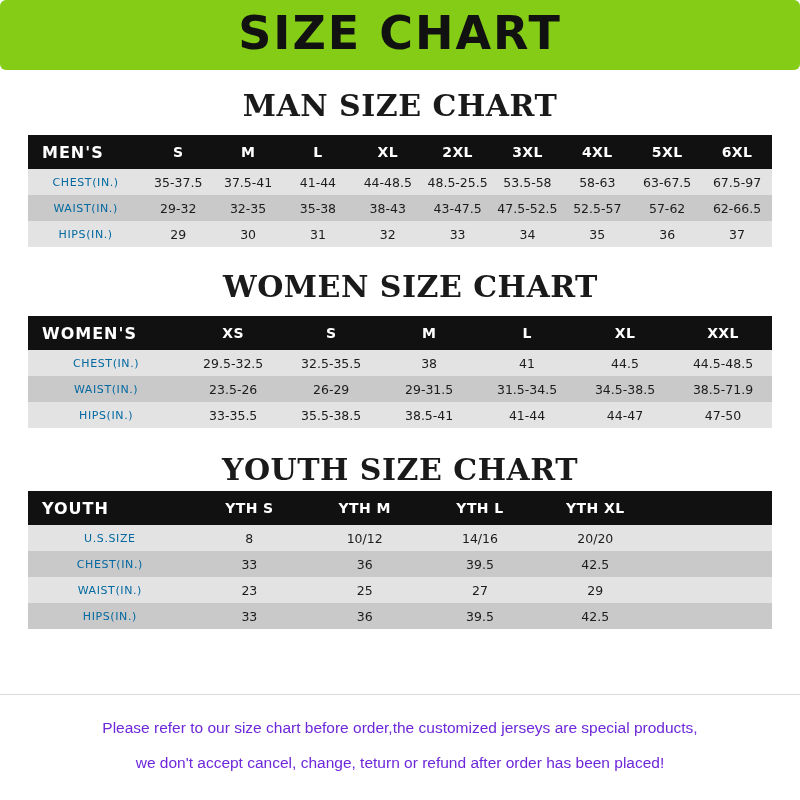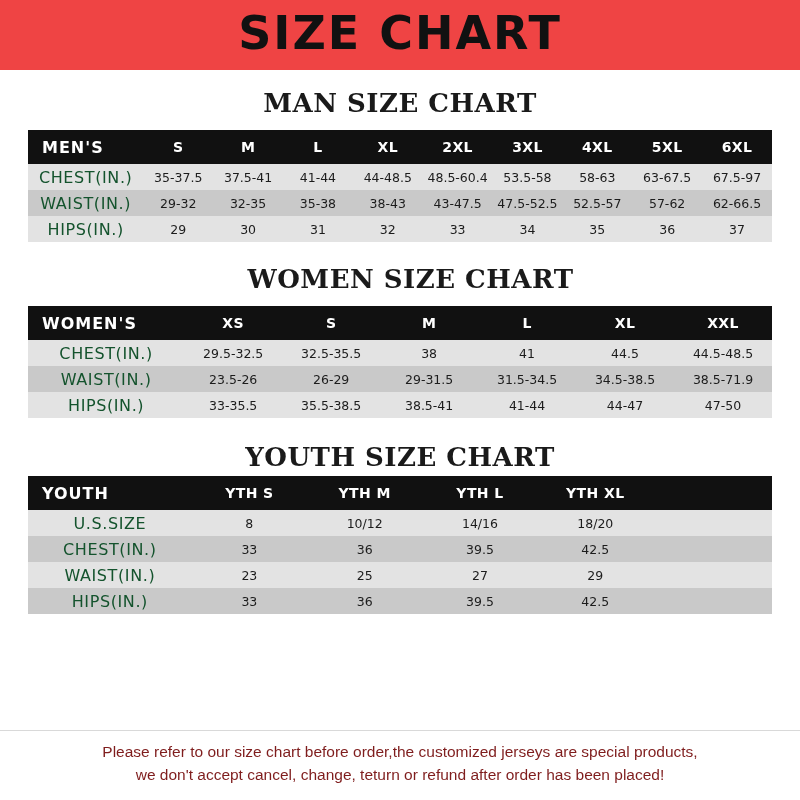--- a/index.html
+++ b/index.html
@@ -17,41 +17,42 @@
     position: relative;
     width: 800px;
     height: 800px;
     box-sizing: border-box;
     display: flex;
     flex-direction: column;
   }
   
   .banner {
     height: 70px;
-    background: #ef4444;
+    background: #84cc16;
     display: flex;
     align-items: center;
     justify-content: center;
     flex: 0 0 auto;
+    border-radius: 6px;
   }
   .banner-title {
     font-family: "DejaVu Sans", sans-serif;
     font-weight: bold;
     font-size: 46px;
     letter-spacing: 2px;
     color: #111111;
     line-height: 1;
     padding-bottom: 4px;
   }
   
   .section-title {
     text-align: center;
     font-family: "DejaVu Serif", serif;
     font-weight: bold;
-    font-size: 26px;
+    font-size: 30px;
     color: #1a1a1a;
     letter-spacing: 0.5px;
     margin: 0;
   }
   .sec-man-title { margin-top: 18px; margin-bottom: 12px; }
   .sec-women-title { margin-top: 22px; margin-bottom: 12px; padding-left: 21px; }
   .sec-youth-title { margin-top: 24px; margin-bottom: 4px; }
 
   
   .chart-wrap {
@@ -85,44 +86,44 @@
   table.size-table thead th.rowhead {
     text-align: left;
     padding-left: 14px;
     font-size: 16px;
     letter-spacing: 1px;
   }
   
   table.size-table tbody tr.band-light td { background: #e3e3e3; }
   table.size-table tbody tr.band-dark td  { background: #c9c9c9; }
   table.size-table tbody td.rowlabel {
-    font-size: 16px;
+    font-size: 11px;
     letter-spacing: 0.6px;
-    color: #14532d;
+    color: #0369a1;
   }
 
   
   .man-table col.c0 { width: 15.5%; }
   .women-table col.c0 { width: 21%; }
   .youth-table col.c0 { width: 22%; }
   .youth-table col.pad { width: 16%; }
 
   
   .note {
     margin-top: auto;
     padding: 10px 24px 14px 24px;
     border-top: 1px solid #d9d9d9;
     text-align: center;
   }
   .note p {
-    margin: 0;
+    margin: 12px;
     font-family: "Liberation Sans", sans-serif;
     font-size: 15.5px;
     line-height: 1.45;
-    color: #7f1d1d;
+    color: #6d28d9;
   }
 </style>
 </head>
 <body>
 
 <div class="page">
 
   <div class="banner">
     <div class="banner-title">SIZE CHART</div>
   </div>
@@ -156,21 +157,21 @@
           <th>6XL</th>
         </tr>
       </thead>
       <tbody>
         <tr class="band-light">
           <td class="rowlabel">CHEST(IN.)</td>
           <td>35-37.5</td>
           <td>37.5-41</td>
           <td>41-44</td>
           <td>44-48.5</td>
-          <td>48.5-60.4</td>
+          <td>48.5-25.5</td>
           <td>53.5-58</td>
           <td>58-63</td>
           <td>63-67.5</td>
           <td>67.5-97</td>
         </tr>
         <tr class="band-dark">
           <td class="rowlabel">WAIST(IN.)</td>
           <td>29-32</td>
           <td>32-35</td>
           <td>35-38</td>
@@ -272,21 +273,21 @@
           <th>YTH XL</th>
           <th></th>
         </tr>
       </thead>
       <tbody>
         <tr class="band-light">
           <td class="rowlabel">U.S.SIZE</td>
           <td>8</td>
           <td>10/12</td>
           <td>14/16</td>
-          <td>18/20</td>
+          <td>20/20</td>
           <td></td>
         </tr>
         <tr class="band-dark">
           <td class="rowlabel">CHEST(IN.)</td>
           <td>33</td>
           <td>36</td>
           <td>39.5</td>
           <td>42.5</td>
           <td></td>
         </tr>

